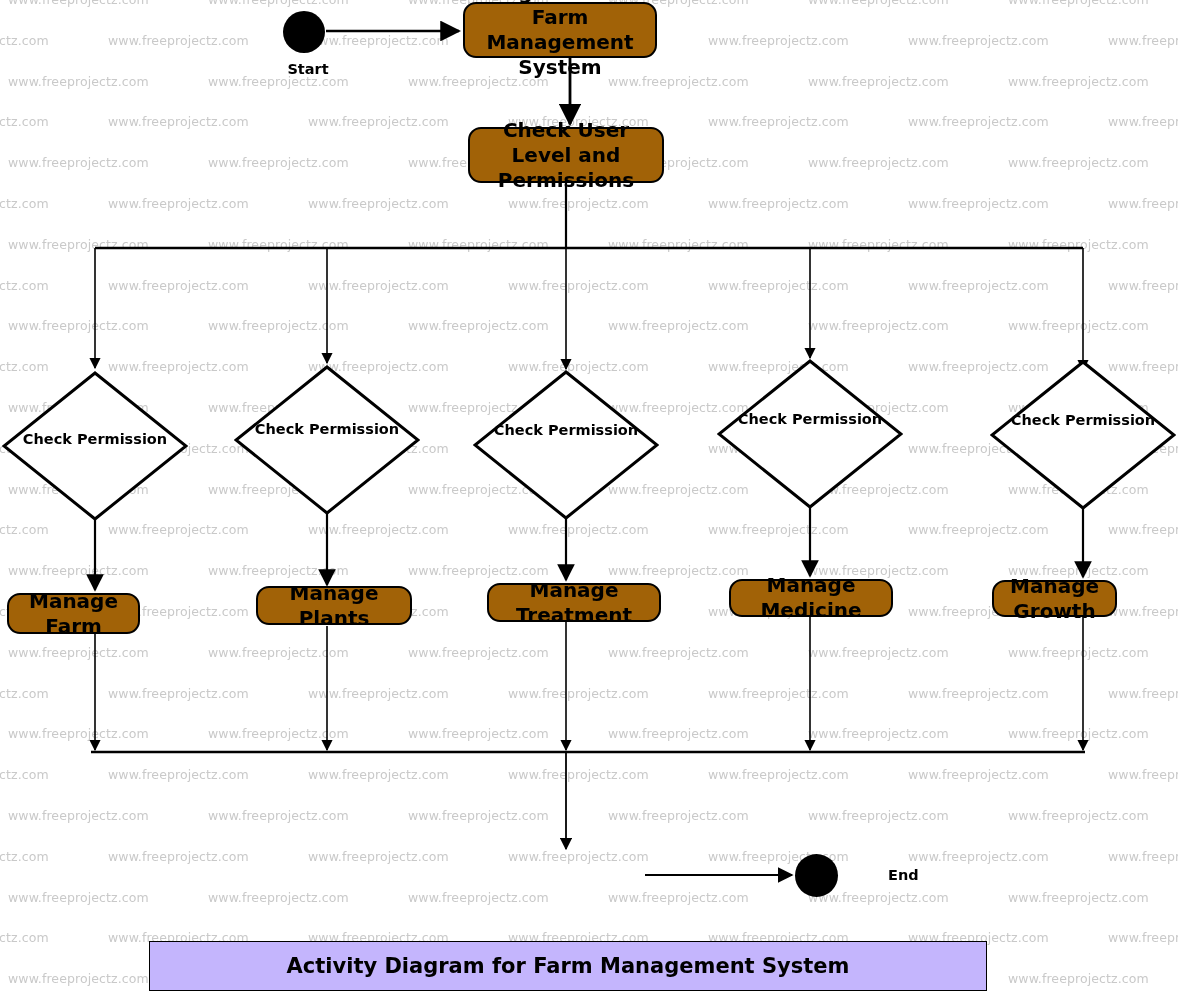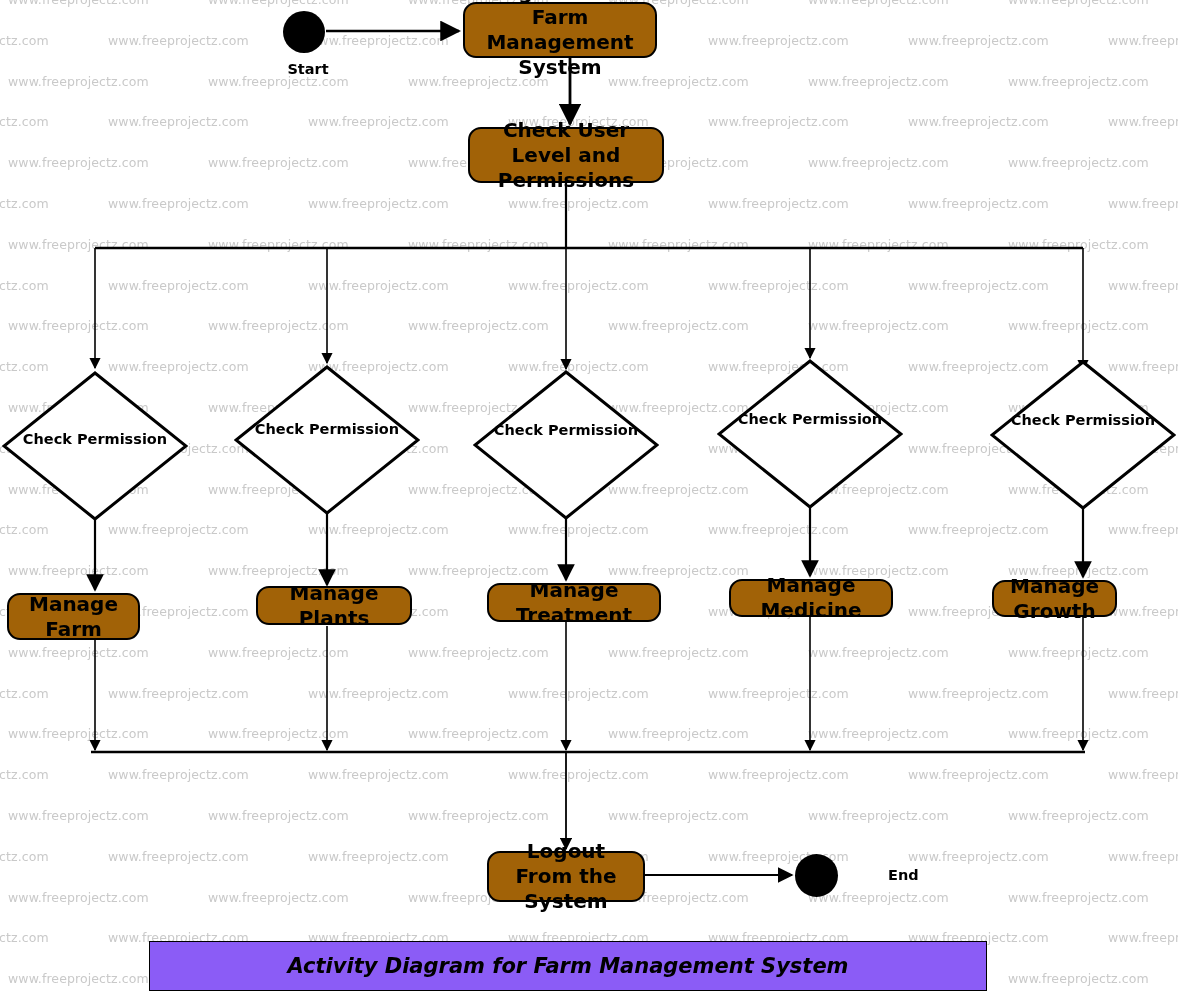--- a/index.html
+++ b/index.html
@@ -103,26 +103,25 @@
     font-weight: bold;
     font-size: 14.5px;
     line-height: 1.22;
     color: #000000;
     z-index: 4;
   }
   
   #caption-box {
     position: absolute;
     z-index: 3;
-    background: #8b5cf6;
+    background: #c4b5fd;
     border: 1.5px solid #000000;
     display: flex;
     align-items: center;
     justify-content: center;
-    font-style: italic;
   }
   #caption-text {
     font-weight: bold;
     font-size: 21px;
     color: #000000;
     white-space: nowrap;
   }
 </style>
 </head>
 <body>
@@ -378,43 +377,40 @@
       <div class="decision-text" style="top:52px;">Check Permission</div>
     </div>
 
     <div class="decision-wrap" style="left:990px; top:360px; width:186px; height:150px;">
       <svg width="186" height="150" viewBox="0 0 186 150">
         <polygon points="93,2 184,75 93,148 2,75" fill="#ffffff" stroke="#000000" stroke-width="3"></polygon>
       </svg>
       <div class="decision-text" style="top:52px;">Check Permission</div>
     </div>
 
-    <div class="node activity" style="left:7px; top:593px; width:133px; height:47px;">
+    <div class="node activity" style="left:7px; top:593px; width:133px; height:41px;">
       <span>Manage Farm</span>
     </div>
 
     <div class="node activity" style="left:256px; top:586px; width:156px; height:39px;">
       <span>Manage Plants</span>
     </div>
 
     <div class="node activity" style="left:729px; top:579px; width:164px; height:38px;">
       <span>Manage Medicine</span>
     </div>
 
     <div class="node activity" style="left:487px; top:583px; width:174px; height:39px;">
       <span>Manage Treatment</span>
     </div>
 
     <div class="node activity" style="left:992px; top:580px; width:125px; height:37px;">
       <span>Manage Growth</span>
     </div>
 
-    <div class="node activity" style="left:487px; top:851px; width:158px; height:51px;">
-      <span>Logout From the System</span>
-    </div>
 
     <div class="node terminal" style="left:795px; top:854px; width:43px; height:43px;"></div>
     <div class="terminal-label" style="left:852px; top:867px;margin-left:36px;">End</div>
 
     <div id="caption-box" style="left:149px; top:941px; width:836px; height:48px;">
       <span id="caption-text">Activity Diagram for Farm Management System</span>
     </div>
 
   </div>
 </div>

